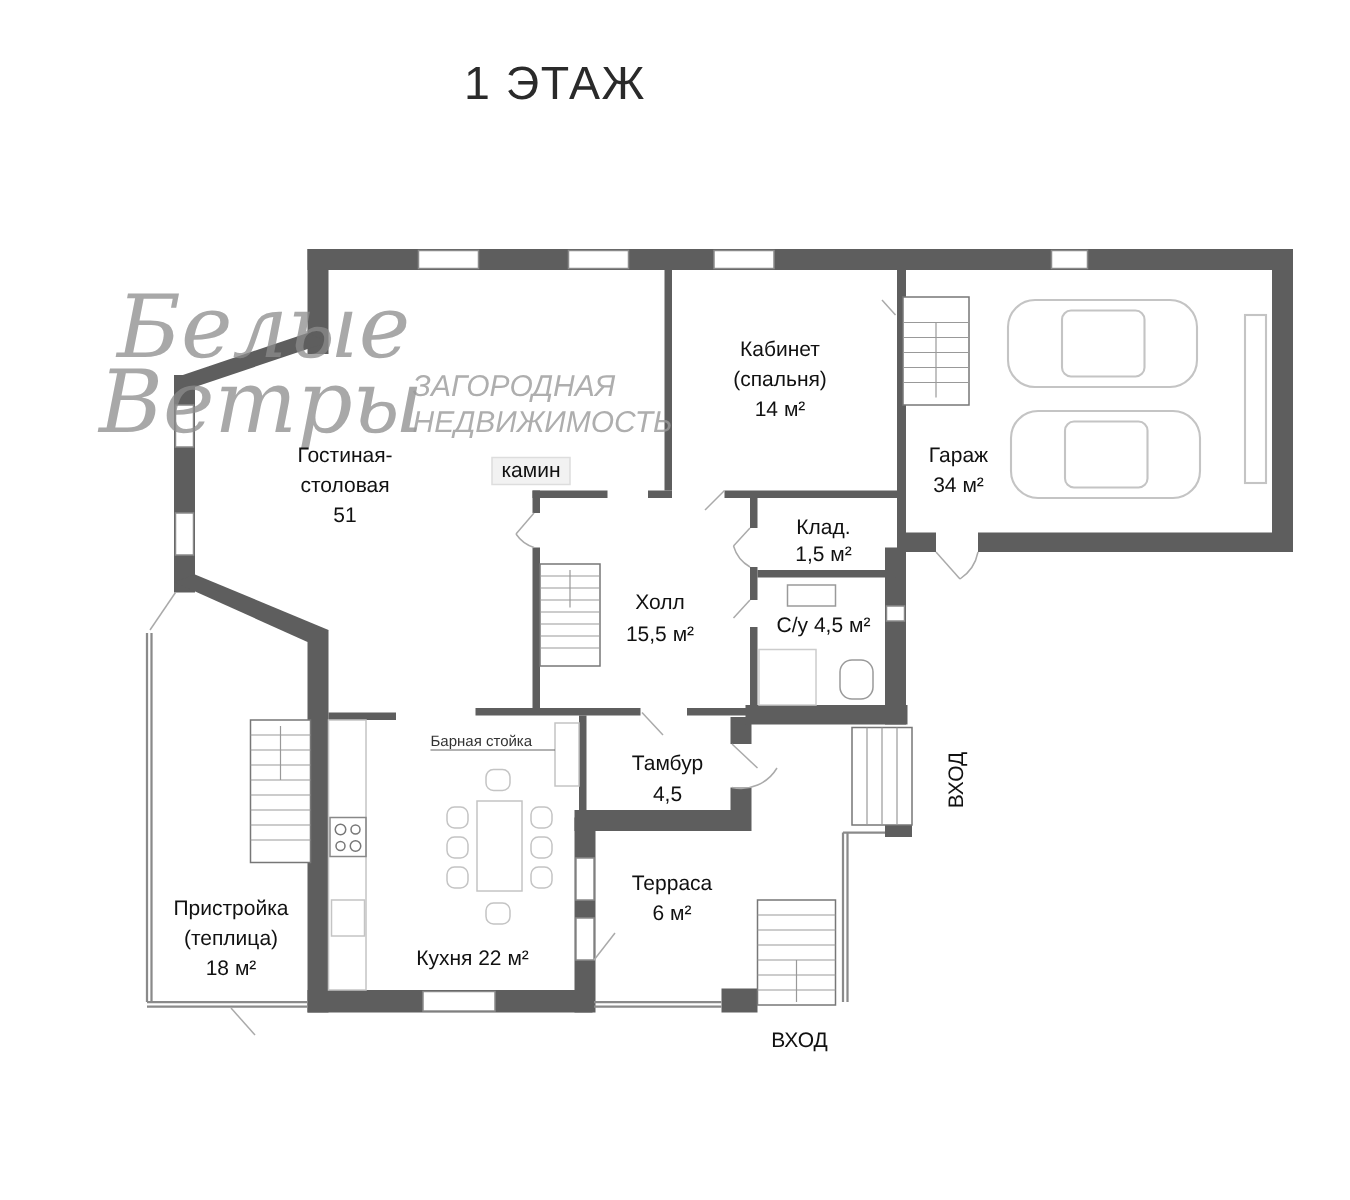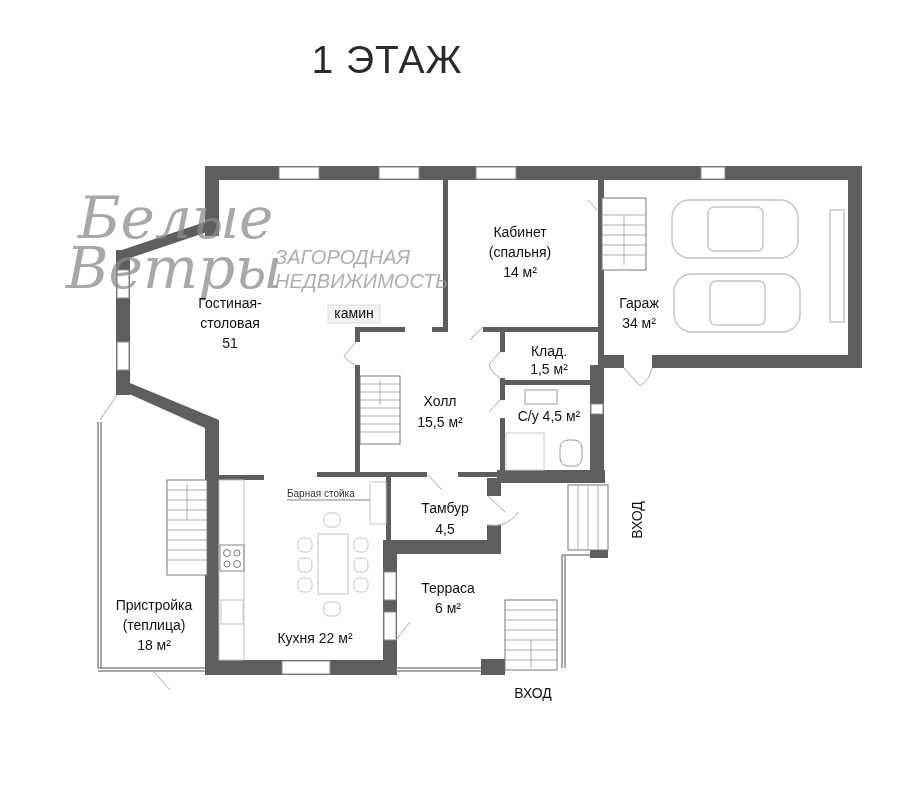--- a/index.html
+++ b/index.html
@@ -1,19 +1,19 @@
 <!DOCTYPE html>
 <html><head>
 <meta charset="utf-8">
 <style>
   html, body { margin: 0; padding: 0; background: #ffffff; }
   body { width: 900px; height: 800px; position: relative; overflow: hidden;
          font-family: "Liberation Sans", "DejaVu Sans", sans-serif; }
   .title { position: absolute; left: 0; width: 740px; top: 38px; text-align: center;
-           font-size: 39px; color: #2a2a2a; letter-spacing: 1px; margin-left: 17px; }
+           font-size: 31px; color: #2a2a2a; letter-spacing: 1px; }
   svg.plan { position: absolute; left: 0; top: 0; }
   .lbl { font-family: "Liberation Sans", "DejaVu Sans", sans-serif; fill: #111; font-size: 14px; }
   .lbl-sm { font-family: "Liberation Sans", "DejaVu Sans", sans-serif; fill: #333; font-size: 10px; }
   .logo-a { font-family: "DejaVu Serif", serif; font-style: italic; fill: #8c8c8c; opacity: .75; }
   .logo-b { font-family: "Liberation Sans", sans-serif; font-style: italic; fill: #9a9a9a; opacity: .8; }
 </style>
 </head>
 <body>
 
 <div class="title">1 ЭТАЖ</div>

